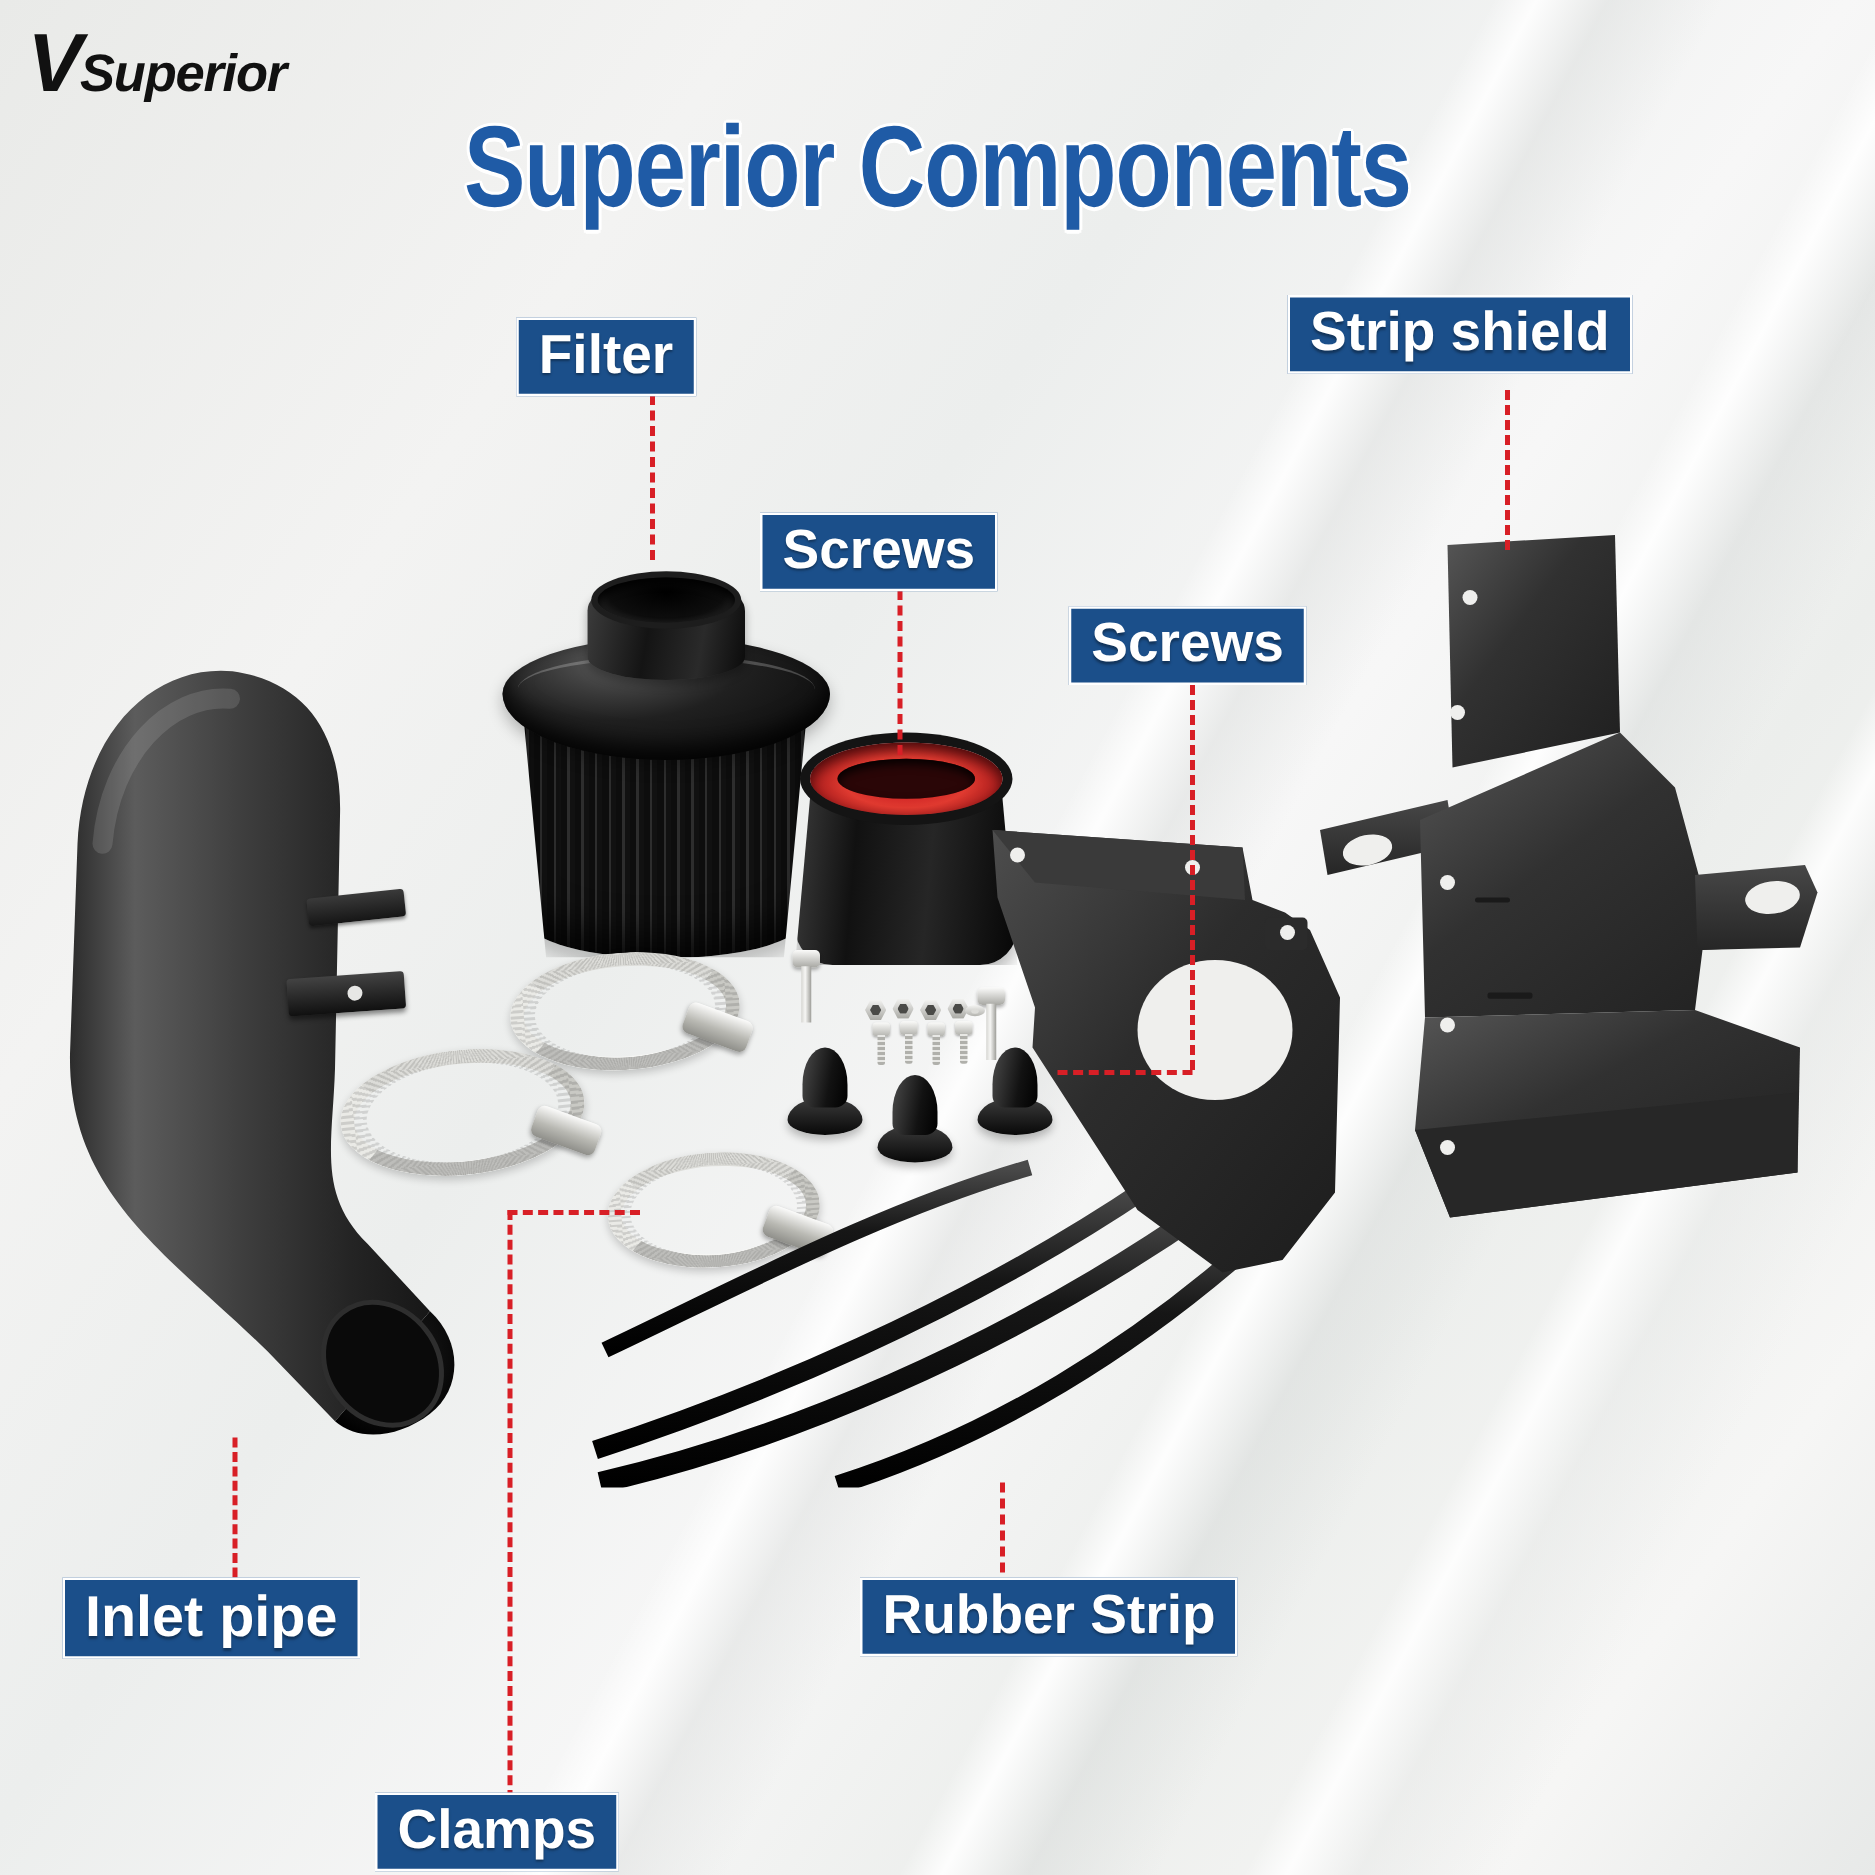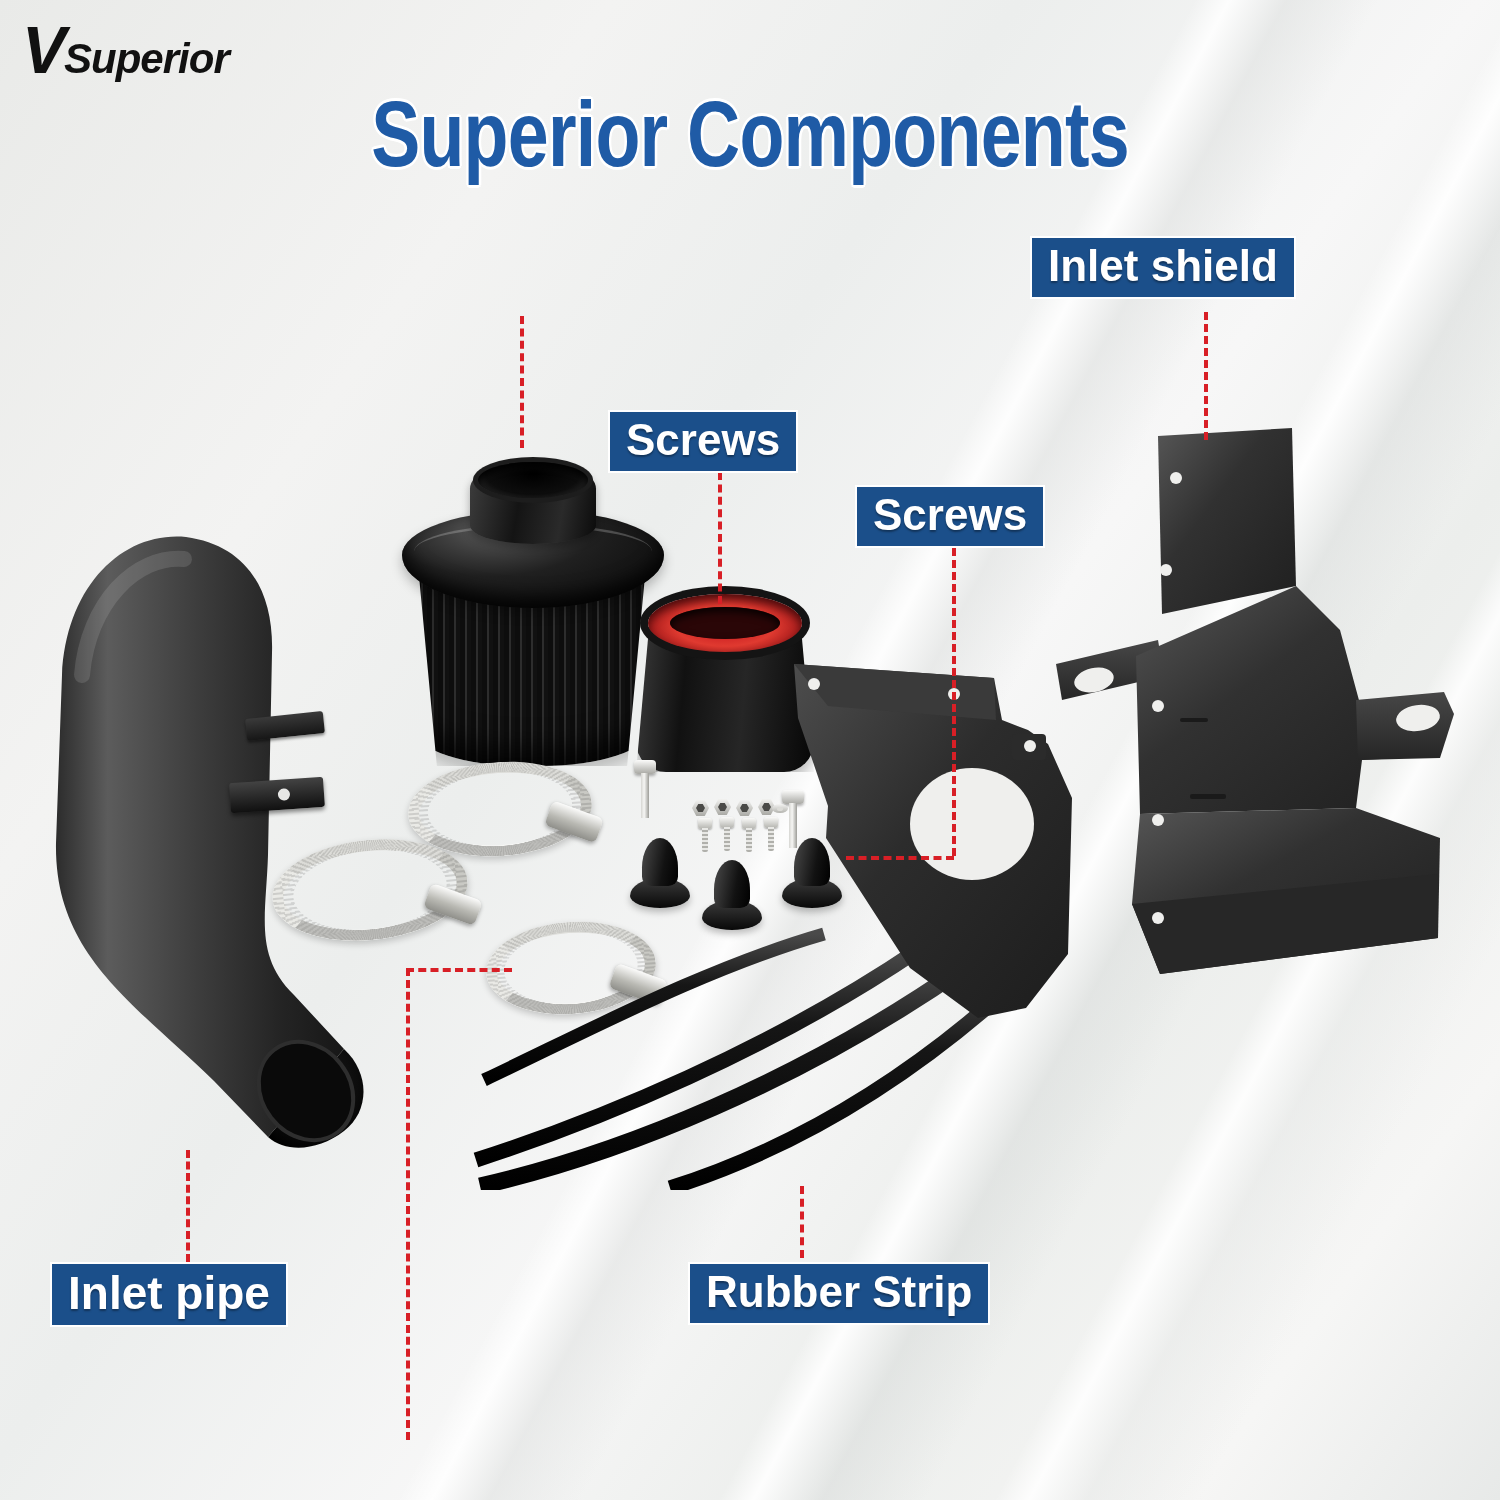--- a/index.html
+++ b/index.html
@@ -387,25 +387,27 @@
   <div class="leader-v" style="left:520px;top:316px;height:132px;"></div>
   <div class="leader-v" style="left:718px;top:472px;height:132px;"></div>
   <div class="leader-v" style="left:952px;top:524px;height:332px;"></div>
   <div class="leader-h" style="left:846px;top:856px;width:108px;"></div>
   <div class="leader-v" style="left:1204px;top:312px;height:128px;"></div>
   <div class="leader-v" style="left:186px;top:1150px;height:112px;"></div>
   <div class="leader-h" style="left:406px;top:968px;width:106px;"></div>
   <div class="leader-v" style="left:406px;top:968px;height:472px;"></div>
   <div class="leader-v" style="left:800px;top:1186px;height:72px;"></div>
 
+  <div class="label" style="left:413px;top:254px;font-size:44px;">Filter</div>
 
   <div class="label" style="left:608px;top:410px;font-size:44px;">Screws</div>
 
   <div class="label" style="left:855px;top:485px;font-size:44px;">Screws</div>
 
-  <div class="label" style="left:1030px;top:236px;font-size:44px;">Inlet shield</div>
+  <div class="label" style="left:1030px;top:236px;font-size:44px;">Strip shield</div>
 
   <div class="label" style="left:50px;top:1262px;font-size:46px;">Inlet pipe</div>
 
+  <div class="label" style="left:300px;top:1434px;font-size:44px;">Clamps</div>
 
   <div class="label" style="left:688px;top:1262px;font-size:44px;">Rubber Strip</div>
 
 </div>
 
 </body></html>

